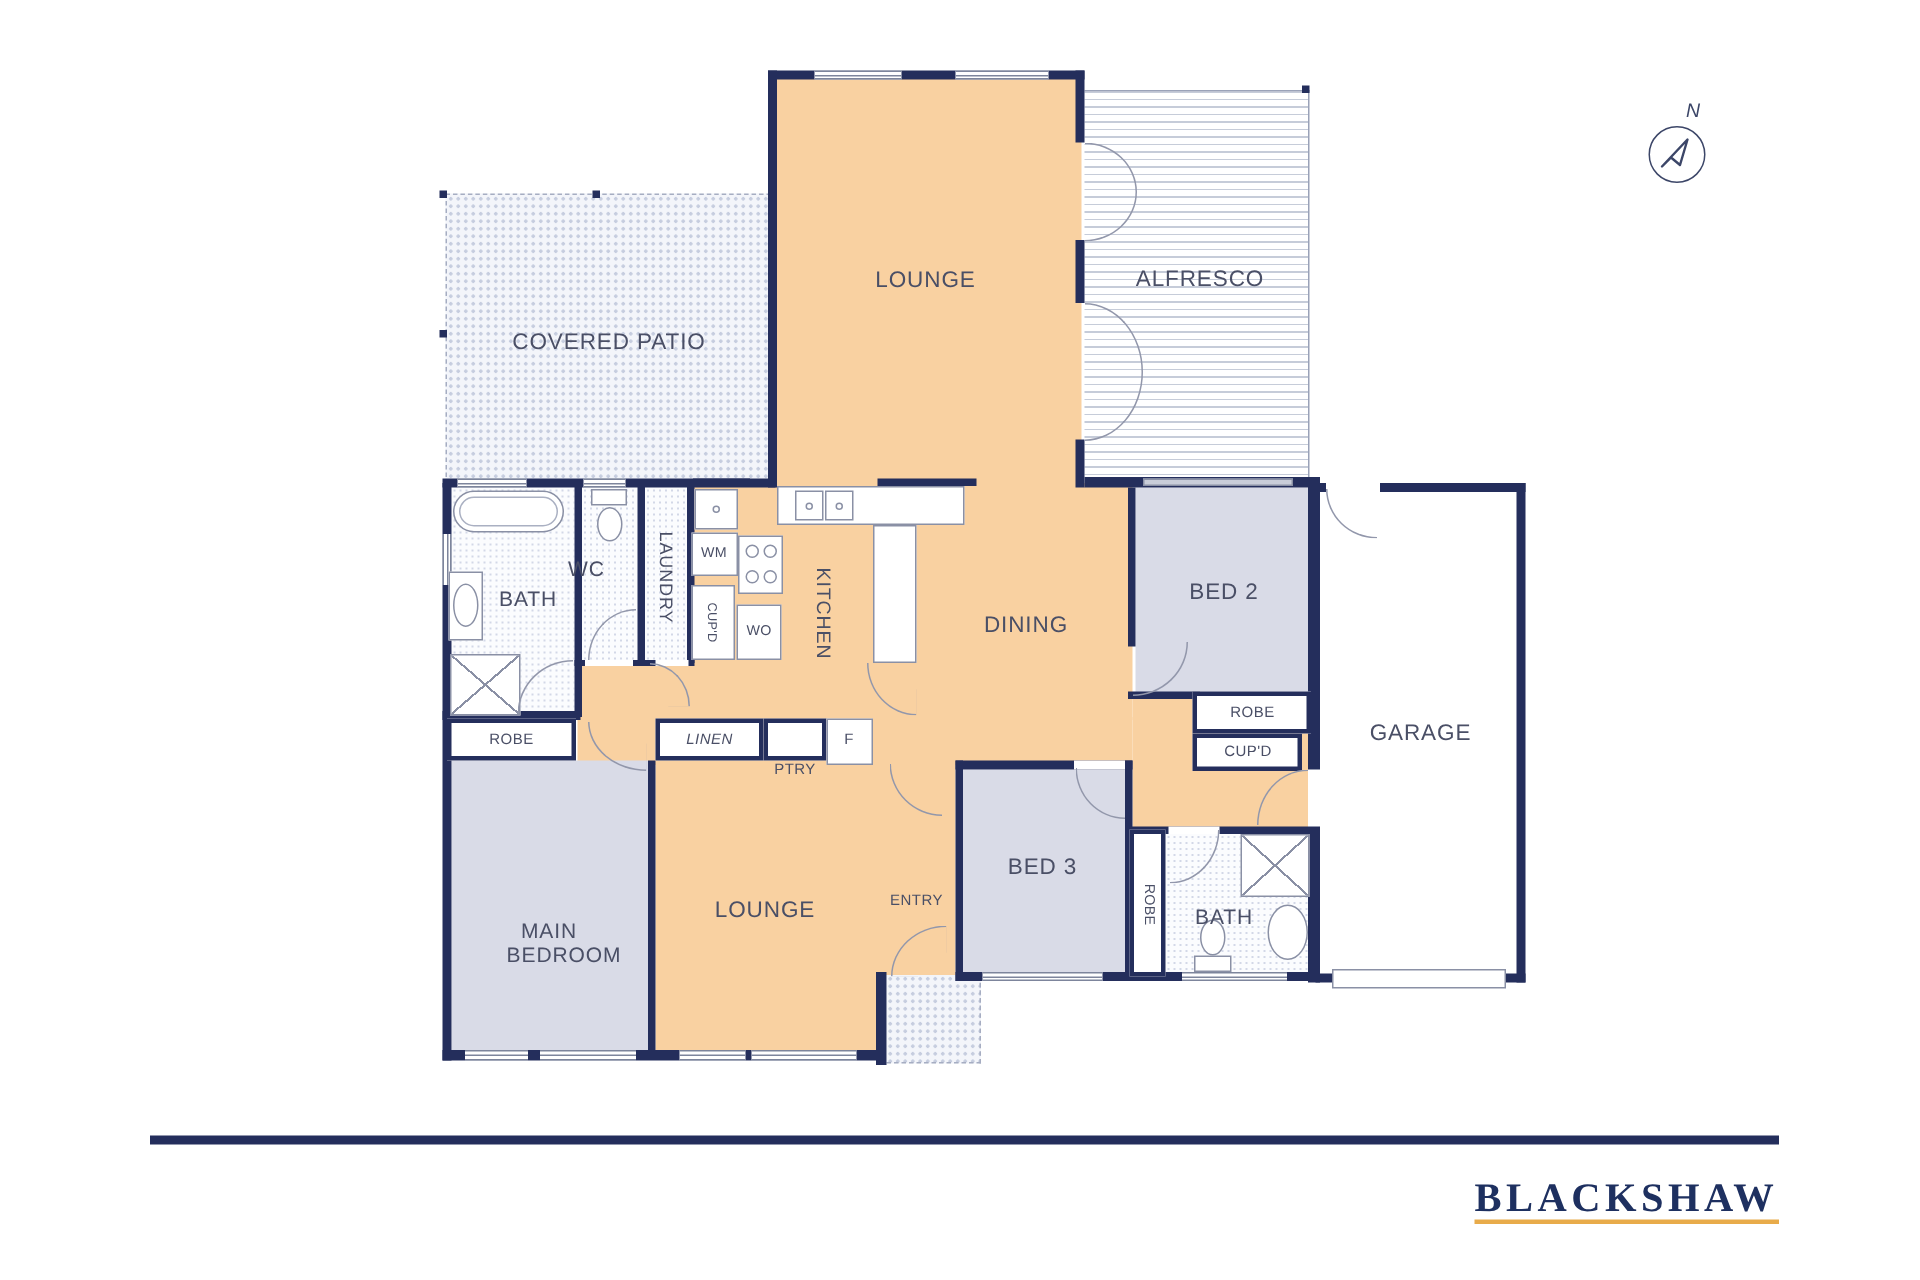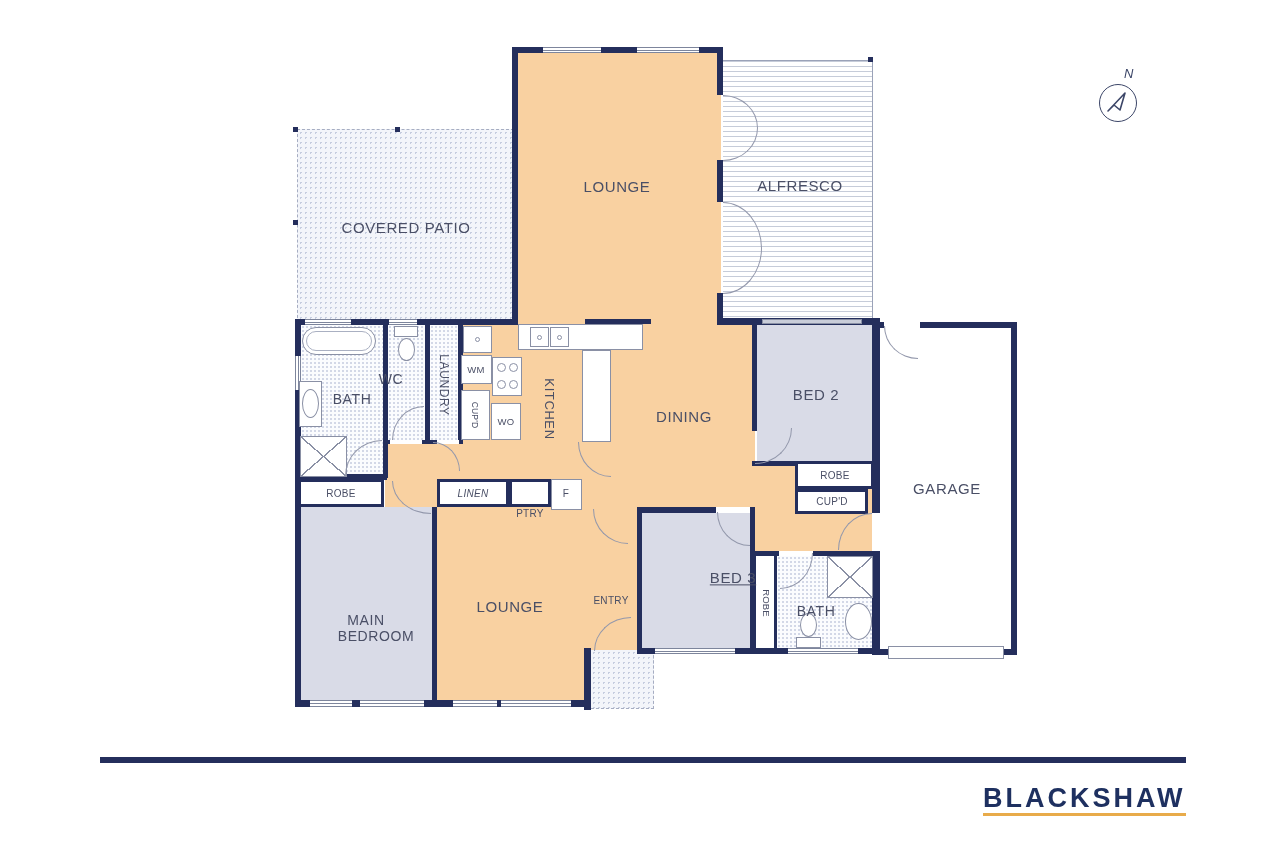--- a/index.html
+++ b/index.html
@@ -42,21 +42,21 @@
   
   .lbl{position:absolute;transform:translate(-50%,-50%);color:#4a4f66;letter-spacing:.6px;
        white-space:nowrap;z-index:8;line-height:1.15;text-align:center;}
   .vlbl{position:absolute;transform:translate(-50%,-50%);writing-mode:vertical-rl;color:#4a4f66;
         letter-spacing:.6px;white-space:nowrap;z-index:8;}
   .s15{font-size:15px;} .s14{font-size:14px;} .s13{font-size:13px;} .s12{font-size:12px;}
   .s10{font-size:10px;letter-spacing:.3px;} .s9{font-size:9.5px;letter-spacing:.2px;} .s8{font-size:8.5px;letter-spacing:.2px;}
   
   .rule{background:#242e5c;z-index:3;}
   .address{position:absolute;font-size:22px;font-weight:bold;color:#1e3060;letter-spacing:-.2px;z-index:3;}
-  .brand{position:absolute;font-family:Liberation Sans, sans-serif;font-weight:bold;font-size:27px;
+  .brand{position:absolute;font-family:Liberation Serif, serif;font-weight:bold;font-size:27px;
          color:#1e3060;letter-spacing:3px;z-index:3;}
   .gold{background:#e8ab4a;z-index:3;}
   .north{position:absolute;font-size:13px;font-style:italic;color:#3c4668;z-index:3;}
 </style>
 </head>
 <body>
 
 <div class="canvas">
 
   <div class="abs dots" style="left:297px;top:129px;width:216px;height:193px;border-left:1px dashed #a6adc2;border-top:1px dashed #a6adc2;"></div>
@@ -200,21 +200,21 @@
   <div class="vlbl s13" style="left:549px;top:409px;">KITCHEN</div>
   <div class="lbl s15" style="left:684px;top:417px;">DINING</div>
   <div class="lbl s15" style="left:816px;top:395px;">BED 2</div>
   <div class="lbl s15" style="left:947px;top:489px;">GARAGE</div>
   <div class="lbl s14" style="left:366px;top:608px;">
     <span style="display:block;margin-top:41px;">MAIN</span>
     <span style="display:block;padding-left:20px;">BEDROOM</span>
   </div>
   <div class="lbl s15" style="left:510px;top:607px;">LOUNGE</div>
   <div class="lbl s10" style="left:611px;top:601px;">ENTRY</div>
-  <div class="lbl s15" style="left:733px;top:578px;text-decoration:underline;">BED 3</div>
+  <div class="lbl s15" style="left:695px;top:578px;">BED 3</div>
   <div class="lbl s14" style="left:816px;top:611px;">BATH</div>
 
   <div class="lbl s10" style="left:341px;top:494px;">ROBE</div>
   <div class="lbl s10" style="left:473px;top:494px;font-style:italic;">LINEN</div>
   <div class="lbl s10" style="left:530px;top:514px;">PTRY</div>
   <div class="lbl s10" style="left:566px;top:494px;">F</div>
   <div class="lbl s10" style="left:835px;top:476px;">ROBE</div>
   <div class="lbl s10" style="left:832px;top:502px;">CUP'D</div>
   <div class="vlbl s9" style="left:766px;top:603px;">ROBE</div>
   <div class="lbl s9" style="left:476px;top:370px;">WM</div>

